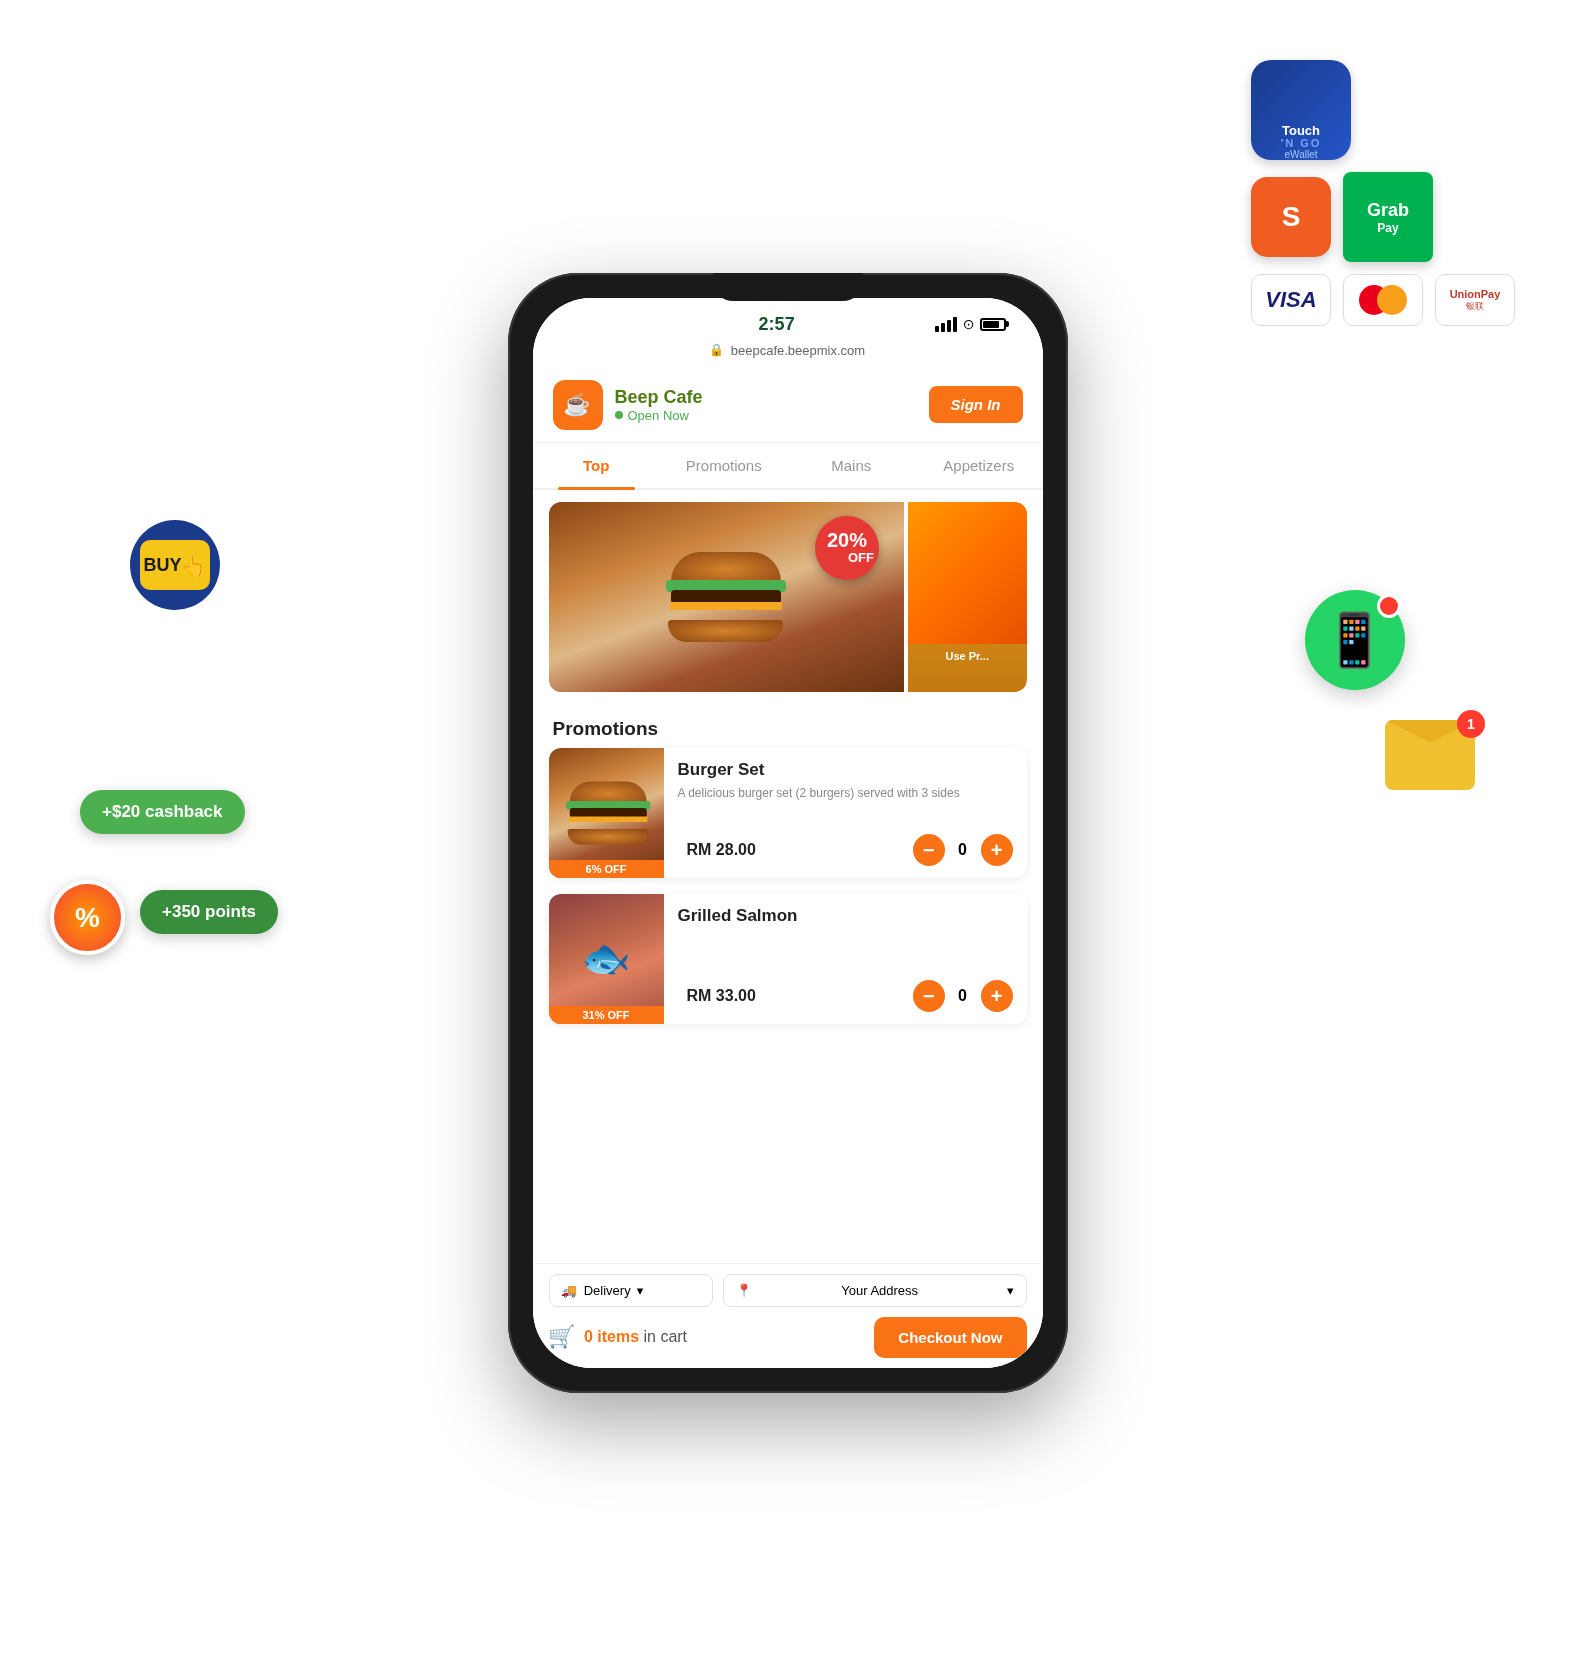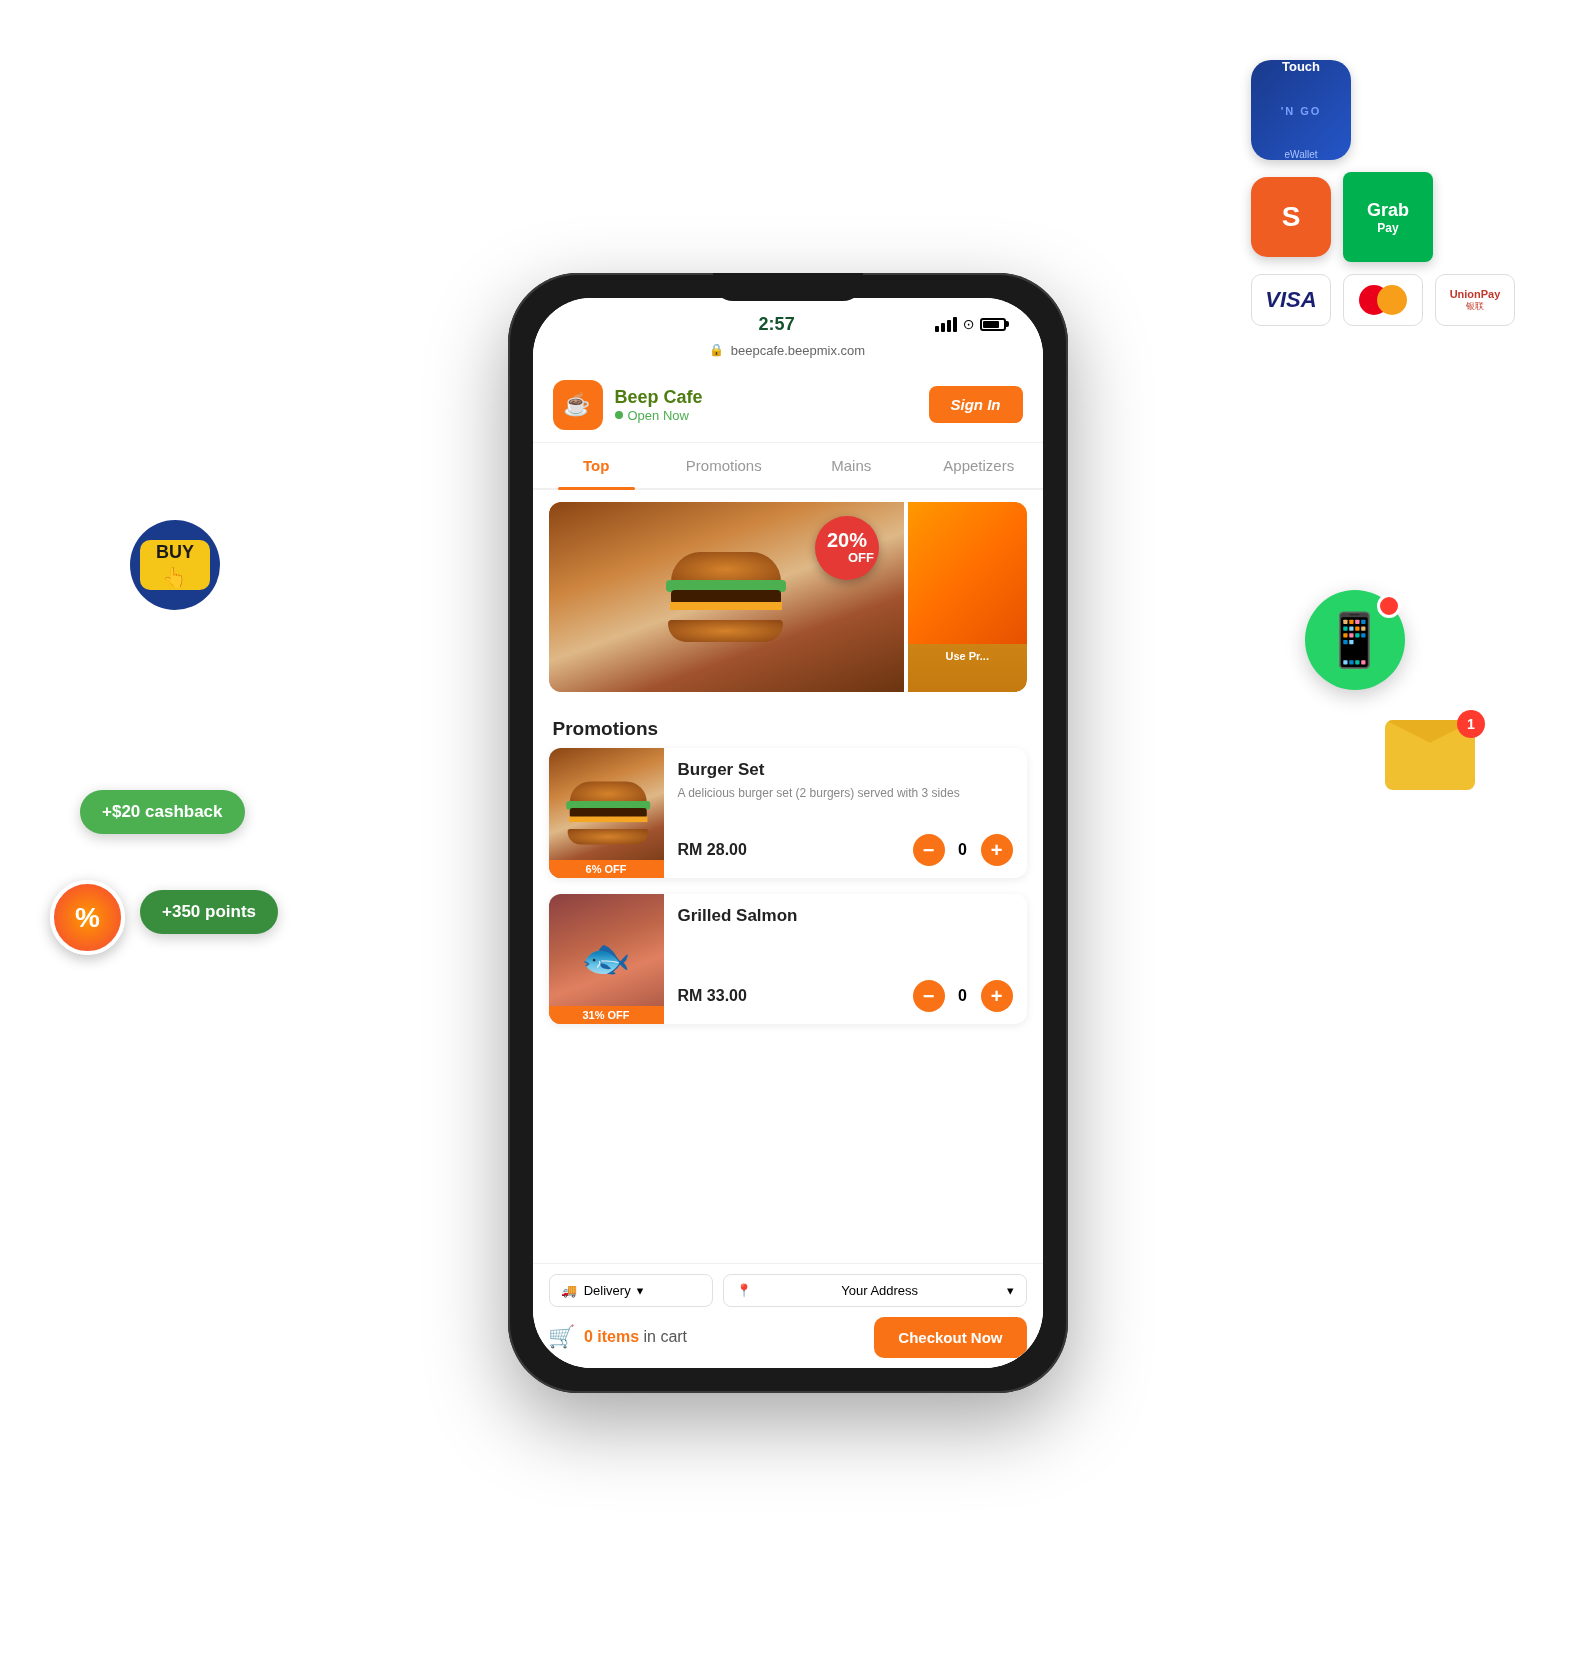--- a/index.html
+++ b/index.html
@@ -419,20 +419,21 @@
       color: #888;
       line-height: 1.5;
       flex: 1;
     }
 
     .menu-item-footer {
       display: flex;
       align-items: center;
       justify-content: space-between;
       margin-top: 8px;
+      margin-left: 9px;
     }
 
     .menu-item-price {
       font-size: 16px;
       font-weight: 800;
       color: #222;
     }
 
     .qty-controls {
       display: flex;
@@ -562,21 +563,21 @@
       width: 100px;
       height: 100px;
       background: linear-gradient(135deg, #1a3a8c 0%, #2456c8 100%);
       border-radius: 20px;
     }
 
     .touch-inner {
       display: flex;
       flex-direction: column;
       align-items: center;
-      justify-content: space-between;
+      justify-content: flex-end;
       height: 100%;
     }
     .touch-top { font-size: 13px; color: #fff; font-weight: 900; line-height: 1; }
     .touch-mid { font-size: 11px; color: #7aa0ff; letter-spacing: 2px; }
     .touch-bottom { font-size: 10px; color: #aac4ff; font-weight: 500; }
 
     .shopee-pay {
       width: 80px;
       height: 80px;
       background: #f05d23;
@@ -718,21 +719,21 @@
       align-items: center;
       justify-content: center;
       position: relative;
     }
     .buy-inner {
       width: 70px;
       height: 50px;
       background: #f5c518;
       border-radius: 10px;
       display: flex;
-      flex-direction: column;
+      flex-direction: row;
       align-items: center;
       justify-content: center;
     }
     .buy-text { font-size: 18px; font-weight: 900; color: #1a1a1a; }
     .buy-hand { font-size: 20px; margin-top: 2px; }
 
     
     .cashback-badge {
       position: absolute;
       left: 80px;

